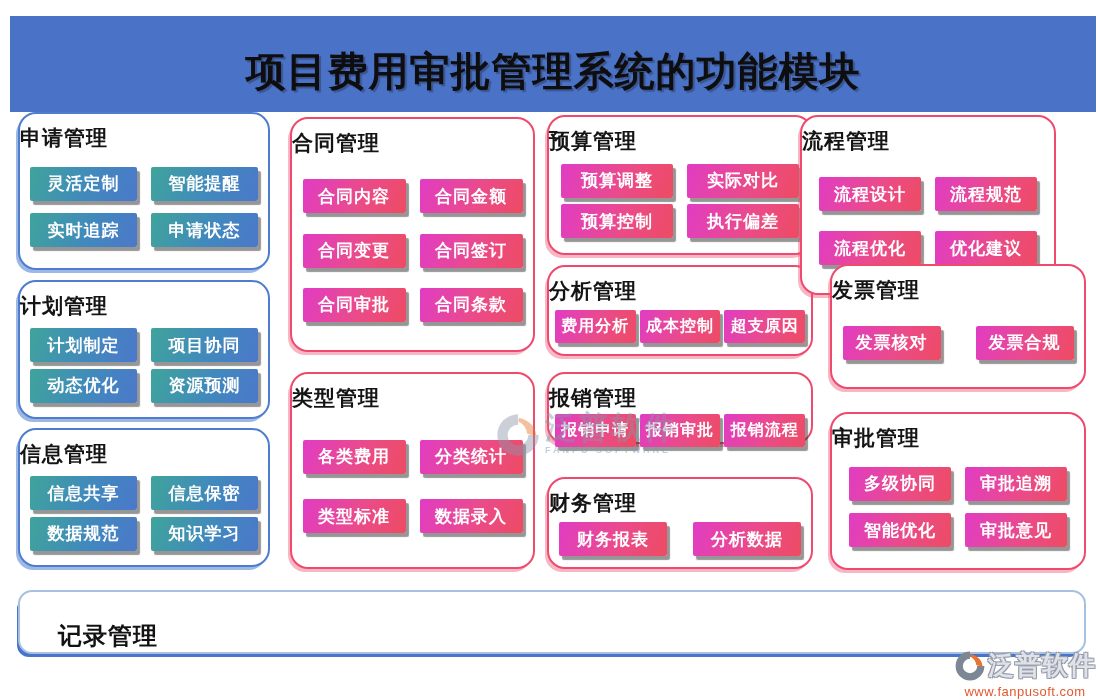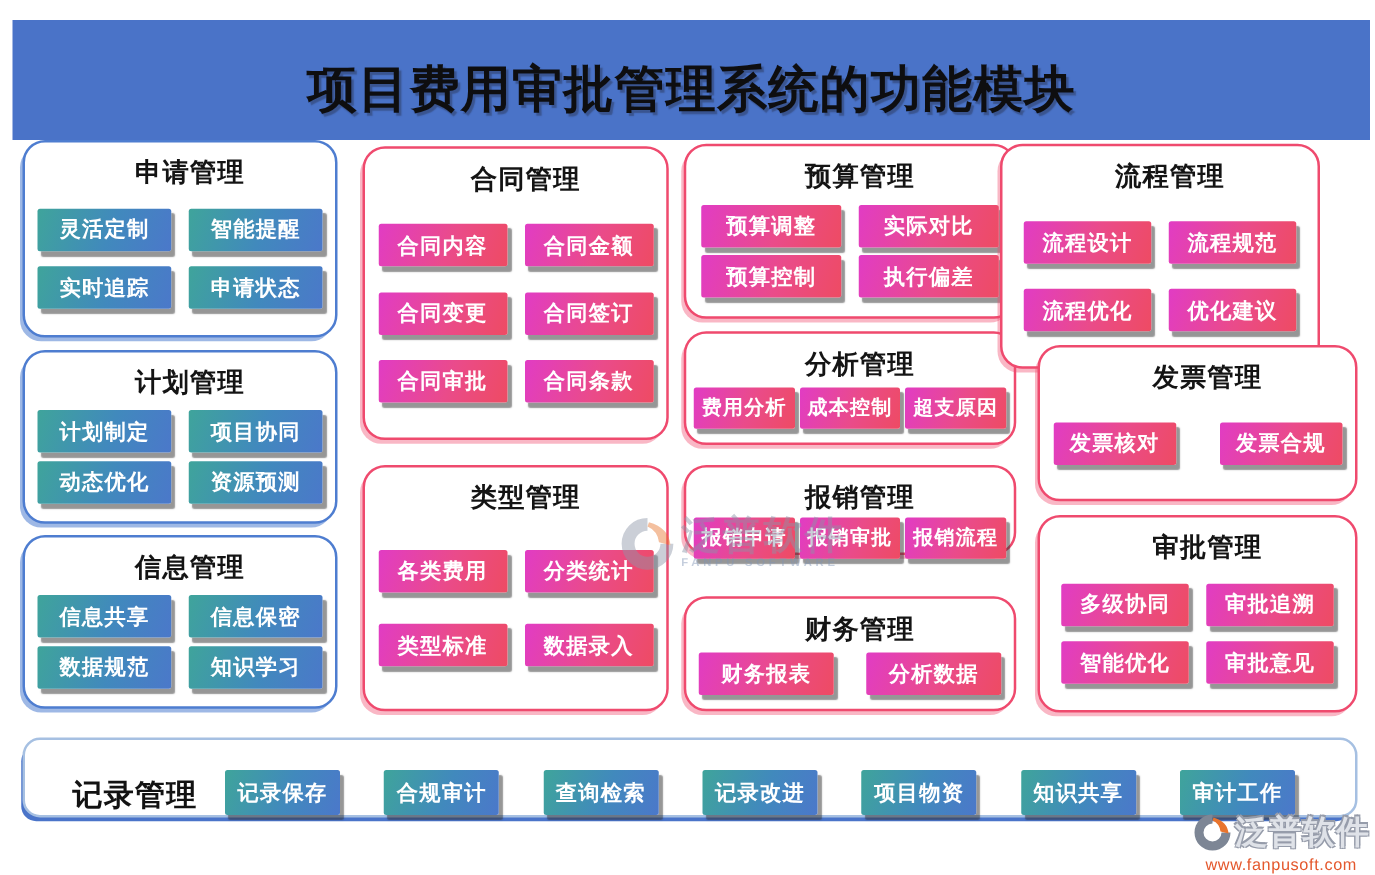--- a/index.html
+++ b/index.html
@@ -18,22 +18,22 @@
     text-shadow:2px 2px 1px rgba(30,30,40,.35);
   }
   
   .card{
     position:absolute;background:#ffffff;border-radius:18px;box-sizing:border-box;
     display:flex;flex-direction:column;
   }
   .card.blue{border:2px solid #4e7dd0;box-shadow:-3px 4px 0 -1px rgba(78,125,208,.55);}
   .card.pink{border:2px solid #ef4a6e;box-shadow:-3px 4px 0 -1px rgba(239,74,110,.4);}
   .card-title{
-    margin:10px 0 0 0;text-align:center;font-size:21px;font-weight:bold;color:#141414;
-    letter-spacing:1px;flex:0 0 auto;padding-left:16px;
+    margin:10px 0 0 0;font-size:21px;font-weight:bold;color:#141414;
+    letter-spacing:1px;flex:0 0 auto;
   }
   .rows{flex:1;display:flex;flex-direction:column;justify-content:space-evenly;padding:2px 10px 8px;}
   .row{display:flex;justify-content:center;gap:14px;}
   .row.tight{gap:4px;padding:0 2px;}
   .row.wide{gap:26px;}
   .row.spread{gap:35px;}
   .btn{
     height:34px;display:flex;align-items:center;justify-content:center;
     color:#ffffff;font-weight:bold;font-size:17px;letter-spacing:1px;
     border:none;border-radius:2px;cursor:pointer;
@@ -209,21 +209,21 @@
         <button class="btn rose w102">流程设计</button>
         <button class="btn rose w102">流程规范</button>
       </div>
       <div class="row">
         <button class="btn rose w102">流程优化</button>
         <button class="btn rose w102">优化建议</button>
       </div>
     </div>
   </section>
 
-  <section class="card pink" style="left:830px;top:276px;width:256px;height:125px">
+  <section class="card pink" style="left:830px;top:264px;width:256px;height:125px">
     <h2 class="card-title">发票管理</h2>
     <div class="rows">
       <div class="row spread">
         <button class="btn rose w98">发票核对</button>
         <button class="btn rose w98">发票合规</button>
       </div>
     </div>
   </section>
 
   <section class="card pink" style="left:830px;top:412px;width:256px;height:158px">
@@ -235,29 +235,20 @@
       </div>
       <div class="row">
         <button class="btn rose w102">智能优化</button>
         <button class="btn rose w102">审批意见</button>
       </div>
     </div>
   </section>
 
   <section class="record-bar">
     <h2 class="record-title">记录管理</h2>
-    <div class="bar-buttons">
-      <button class="btn teal">记录保存</button>
-      <button class="btn teal">合规审计</button>
-      <button class="btn teal">查询检索</button>
-      <button class="btn teal">记录改进</button>
-      <button class="btn teal">项目物资</button>
-      <button class="btn teal">知识共享</button>
-      <button class="btn teal">审计工作</button>
-    </div>
   </section>
 
   <div class="watermark">
     <svg class="logo-circle" width="46" height="46" viewBox="0 0 40 40">
       <path d="M20 2 A18 18 0 1 0 38 20 L29 20 A9 9 0 1 1 20 11 Z" fill="#8d97a8"></path>
       <path d="M21 5 Q35 9 36 21 L28 19 Q27 11 20 8 Z" fill="#e8742d"></path>
     </svg>
     <div class="wm-text">
       <span class="wm-brand">泛普软件</span>
       <span class="wm-sub">FANPU SOFTWARE</span>

